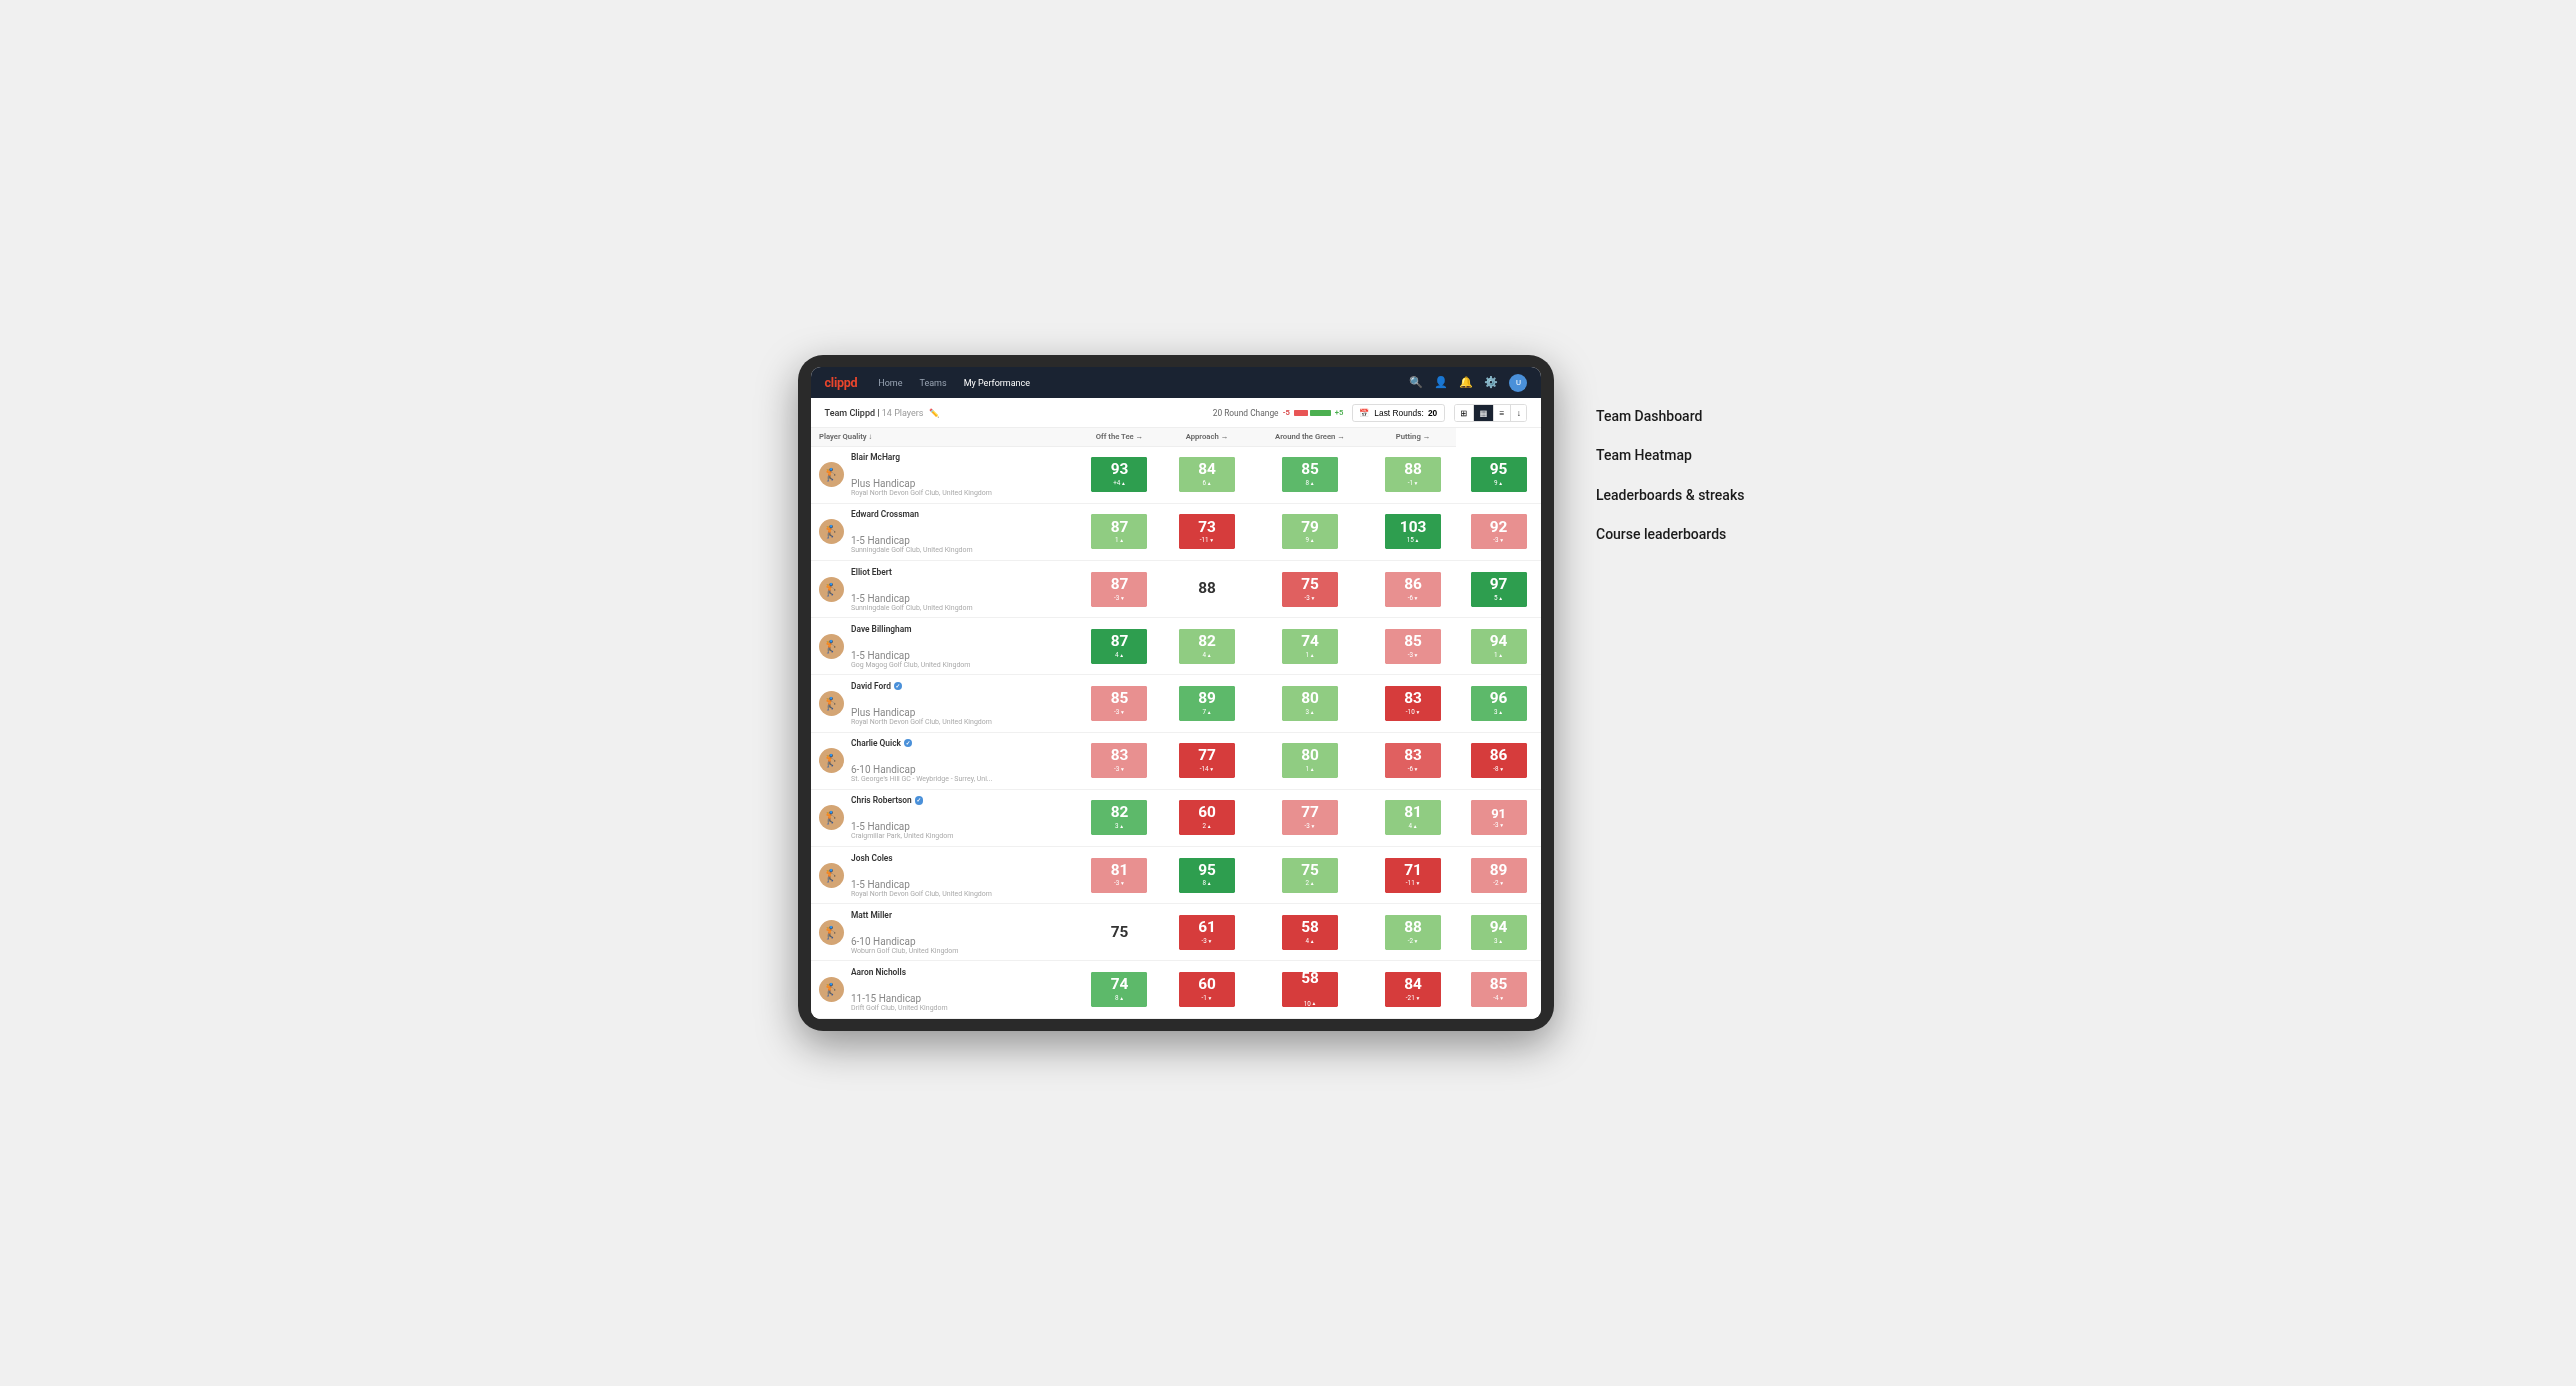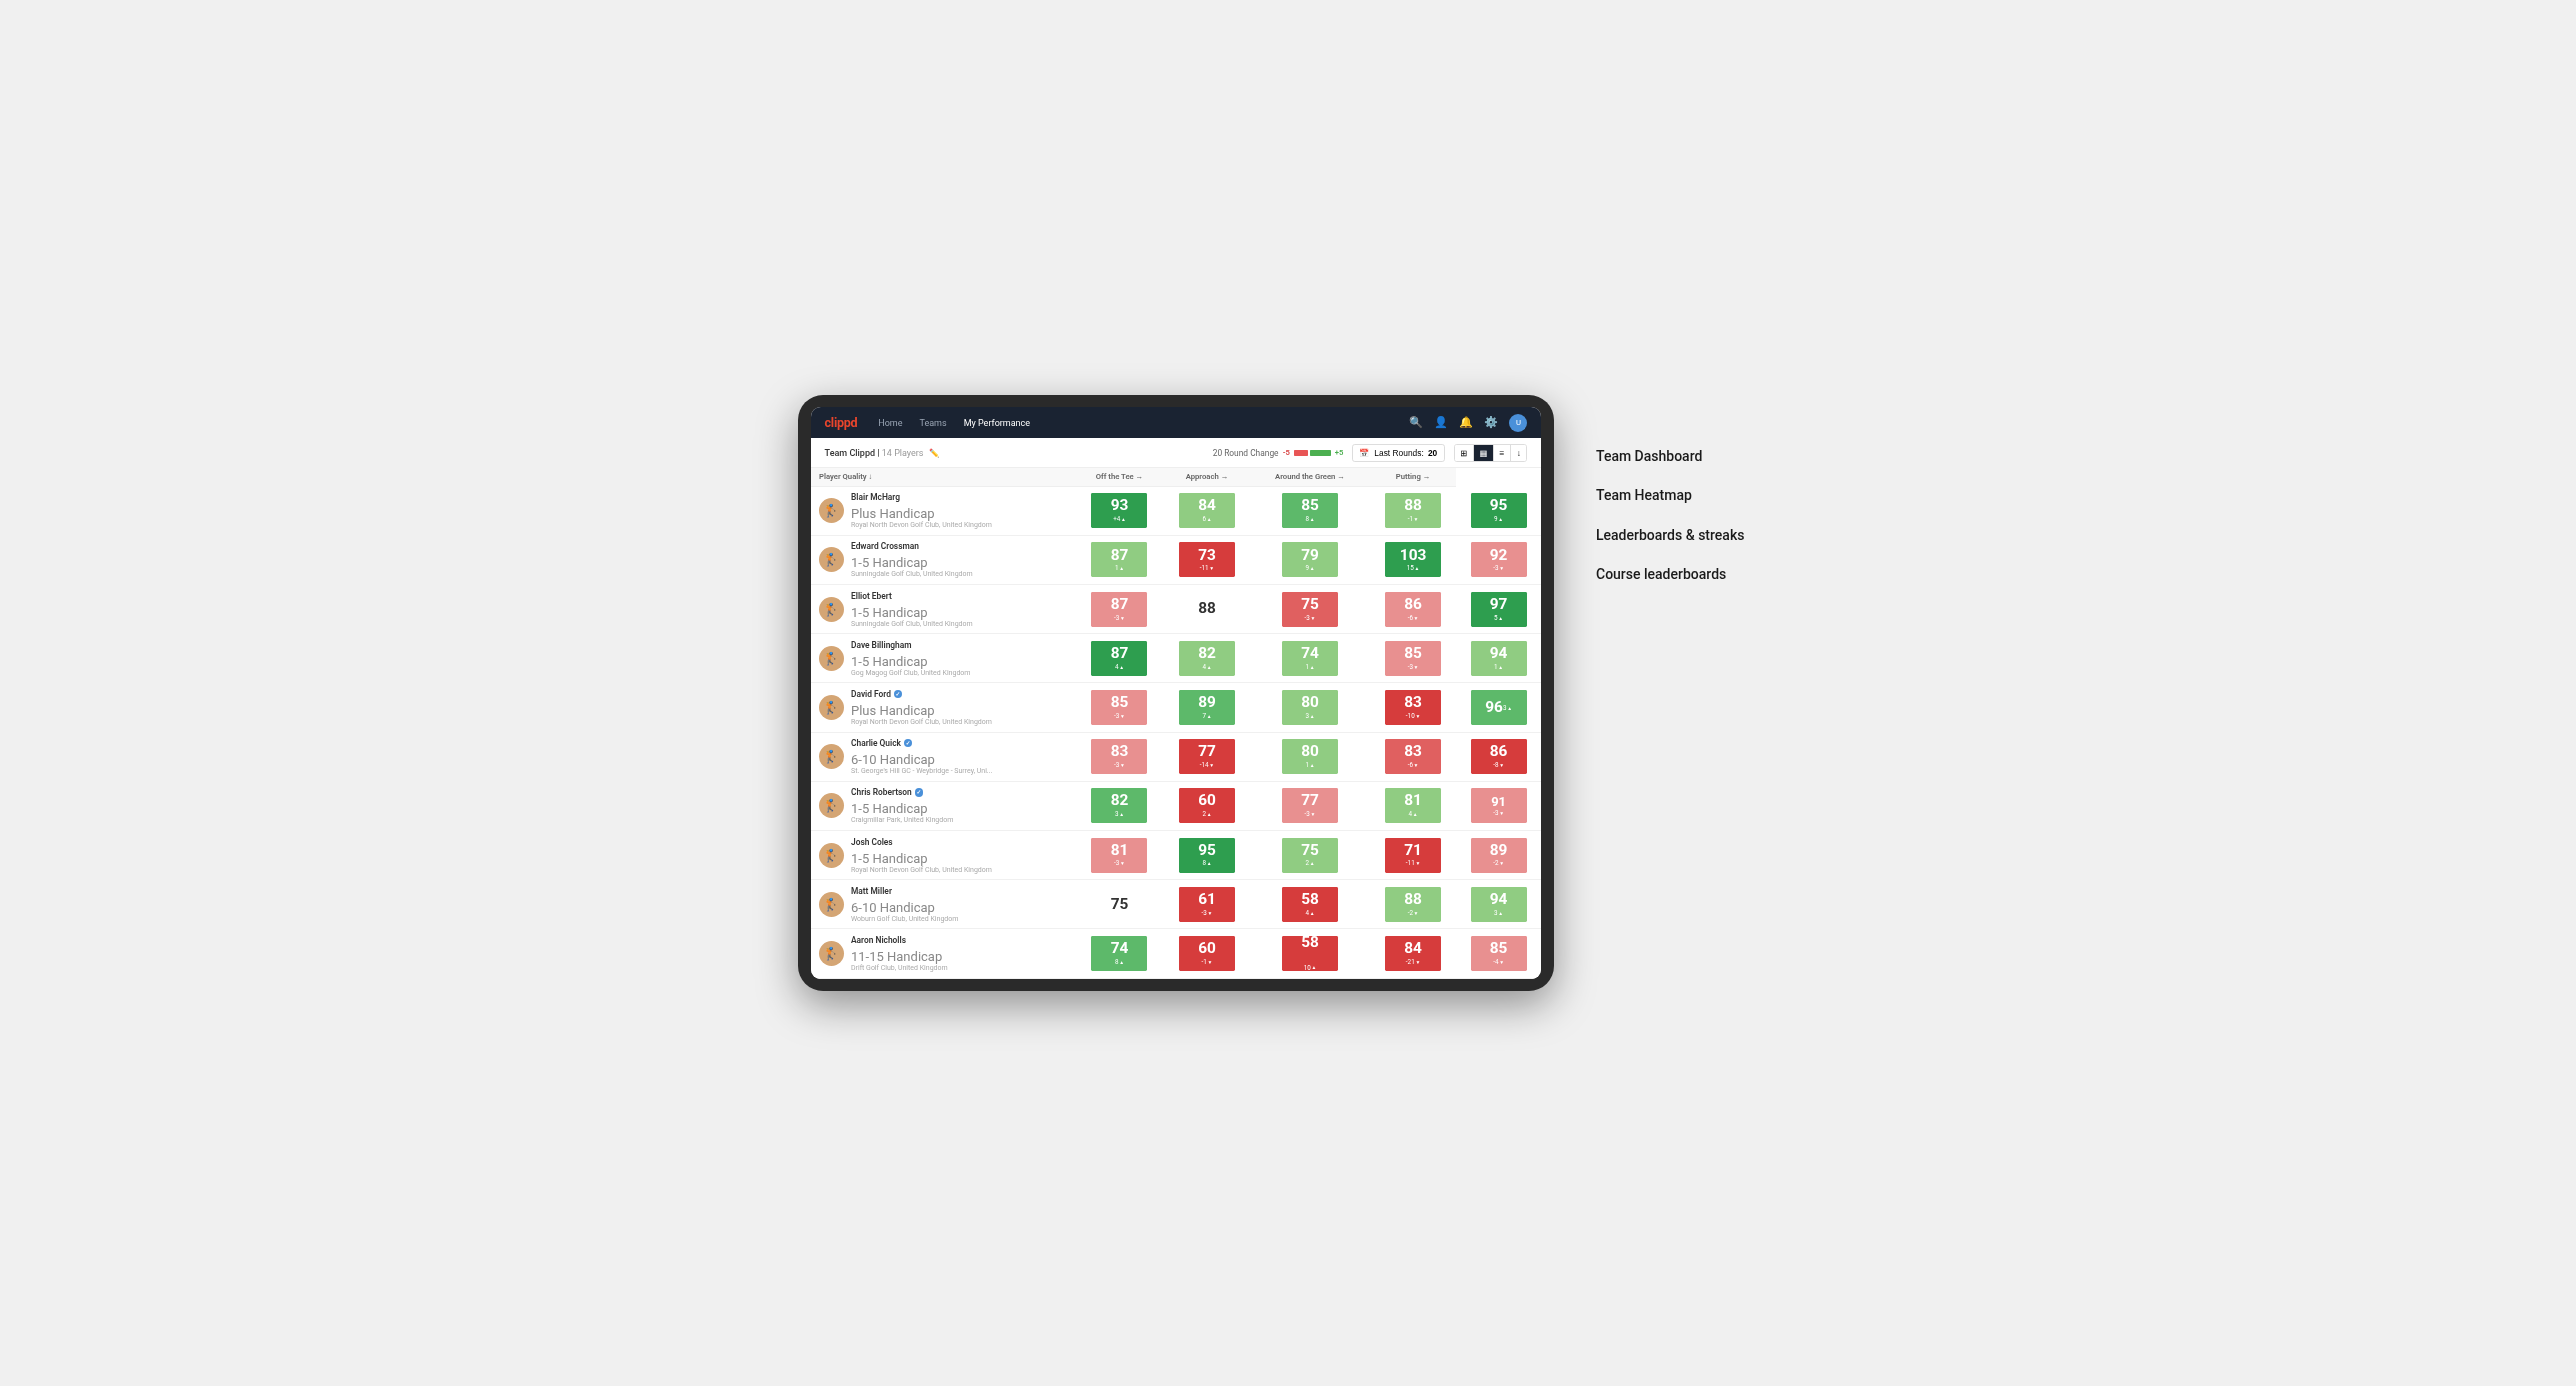--- a/index.html
+++ b/index.html
@@ -259,23 +259,23 @@
     .player-name {
       font-size: 8.4px;
       font-weight: 600;
       color: #333;
       display: flex;
       align-items: center;
       gap: 2.8px;
     }
 
     .player-handicap {
-      font-size: 13px;
+      font-size: 10px;
       color: #888;
-      margin-top: 4px;
+      margin-top: 16px;
     }
 
     .player-club {
       font-size: 7px;
       color: #aaa;
       white-space: nowrap;
       overflow: hidden;
       text-overflow: ellipsis;
     }
 
@@ -649,21 +649,21 @@
                 <td style="border-bottom: 0.7px solid rgb(240, 240, 240); padding: 2.8px;">
       <div style="display:flex;justify-content:center;align-items:center;">
         <div style="background:#d63c3c;color:#fff;width:56px;height:35px;display:flex;flex-direction:column;align-items:center;justify-content:center;border-radius:1.4px;">
           <span style="font-size:15.4px;font-weight:700;line-height:1;">83</span>
           <div style="font-size:6.3px;margin-top:1.4px;display:flex;align-items:center;gap:0.7px;">-10<span style="font-size:4.9px;">▼</span></div>
         </div>
       </div>
     </td>
                 <td style="border-bottom: 0.7px solid rgb(240, 240, 240); padding: 2.8px;">
       <div style="display:flex;justify-content:center;align-items:center;">
-        <div style="background:#5db96a;color:#fff;width:56px;height:35px;display:flex;flex-direction:row;align-items:center;justify-content:center;border-radius:1.4px;">
+        <div style="background:#5db96a;color:#fff;width:56px;height:35px;display:flex;flex-direction:column;align-items:center;justify-content:center;border-radius:1.4px;">
           <span style="font-size:15.4px;font-weight:700;line-height:1;">96</span>
           <div style="font-size:6.3px;margin-top:1.4px;display:flex;align-items:center;gap:0.7px;">3<span style="font-size:4.9px;">▲</span></div>
         </div>
       </div>
     </td>
               </tr>
               <tr>
                 <td style="border-bottom: 0.7px solid rgb(240, 240, 240);">
     <div class="player-cell">
       <div class="player-avatar" style="background:#d4a574;font-size:12.6px;">🏌</div>

